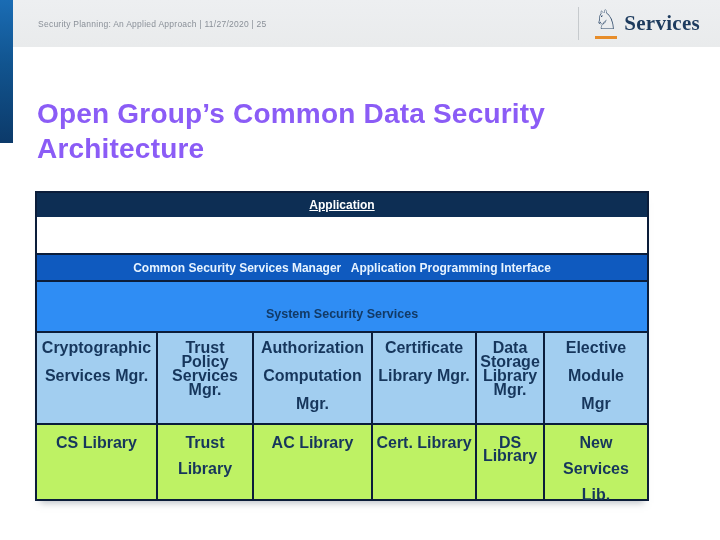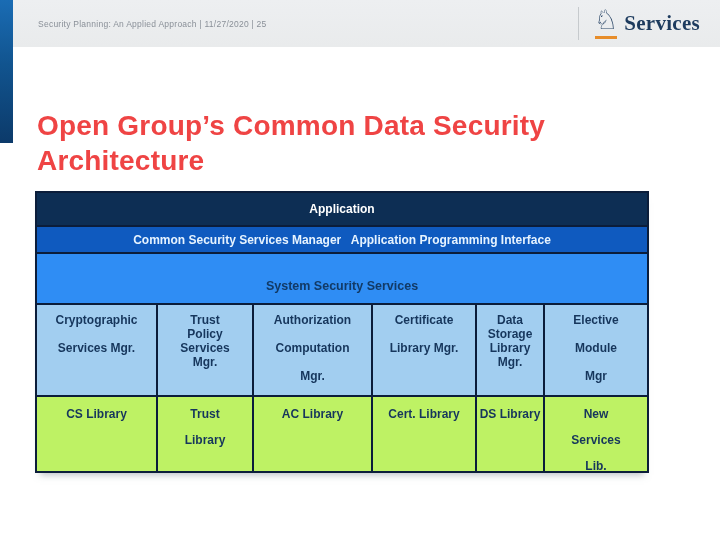--- a/index.html
+++ b/index.html
@@ -31,52 +31,53 @@
   .horse { font-size:27px; line-height:30px; color:#1d3b5e; }
   .orange-bar { width:22px; height:3px; background:#e78d2a; margin-top:1px; }
   .wordmark {
     font-family:"Liberation Serif", serif; font-weight:600;
     font-size:21px; color:#1d3b5e; margin-left:6px; margin-top:6px;
     letter-spacing:.3px;
   }
 
   
   .slide-title {
-    position:absolute; left:37px; top:84px; width:620px;
-    font-size:28px; font-weight:bold; color:#ef4444;
+    position:absolute; left:37px; top:72px; width:620px;
+    font-size:28px; font-weight:bold; color:#8b5cf6;
     line-height:35px; white-space:pre-line; letter-spacing:.2px;margin-top:24px;
   }
 
   
   .diagram {
     position:absolute; left:35px; top:191px; width:614px;
     box-sizing:border-box; border:2px solid #0b1d3a;
     display:flex; flex-direction:column;
     font-weight:bold; text-align:center;
     box-shadow:0 7px 7px -5px rgba(120,130,140,.5);
   }
   .row-app {
-    height:32px; background:#0d2e54; color:#ffffff; font-size:12px;
-    display:flex; align-items:center; justify-content:center;
+    height:24px; background:#0d2e54; color:#ffffff; font-size:12px;
+    display:flex; align-items:center; justify-content:center;text-decoration:underline;
   }
   .row-api {
     height:25px; background:#0f5abf; color:#e6f3ff; font-size:12px;
     border-top:2px solid #0b1d3a;
     display:flex; align-items:center; justify-content:center;
     white-space:pre;
+    margin-top:36px;
   }
   .row-sss {
     height:51px; background:#2f8df4; color:#123a66; font-size:12.5px;
     border-top:2px solid #0b1d3a; box-sizing:border-box;
     padding-top:19px; line-height:26px; white-space:pre-line;
   }
   .grid-row { display:flex; border-top:2px solid #0b1d3a; }
   .grid-row .cell {
     box-sizing:border-box; border-left:2px solid #0b1d3a;
-    white-space:pre-line; color:#16365c; font-size:12px;
+    white-space:pre-line; color:#16365c; font-size:16px;
   }
   .grid-row .cell:first-child { border-left:none; }
   .c1 { width:119px; } .c2 { width:96px; } .c3 { width:119px; }
   .c4 { width:104px; } .c5 { width:68px; } .c6 { flex:1; }
   .managers { height:90px; }
   .managers .cell { background:#a2cef0; padding-top:8px; line-height:14px; }
   .libraries { height:74px; }
   .libraries .cell { background:#bef264; padding-top:11px; line-height:13px; }
 </style>
 </head>

